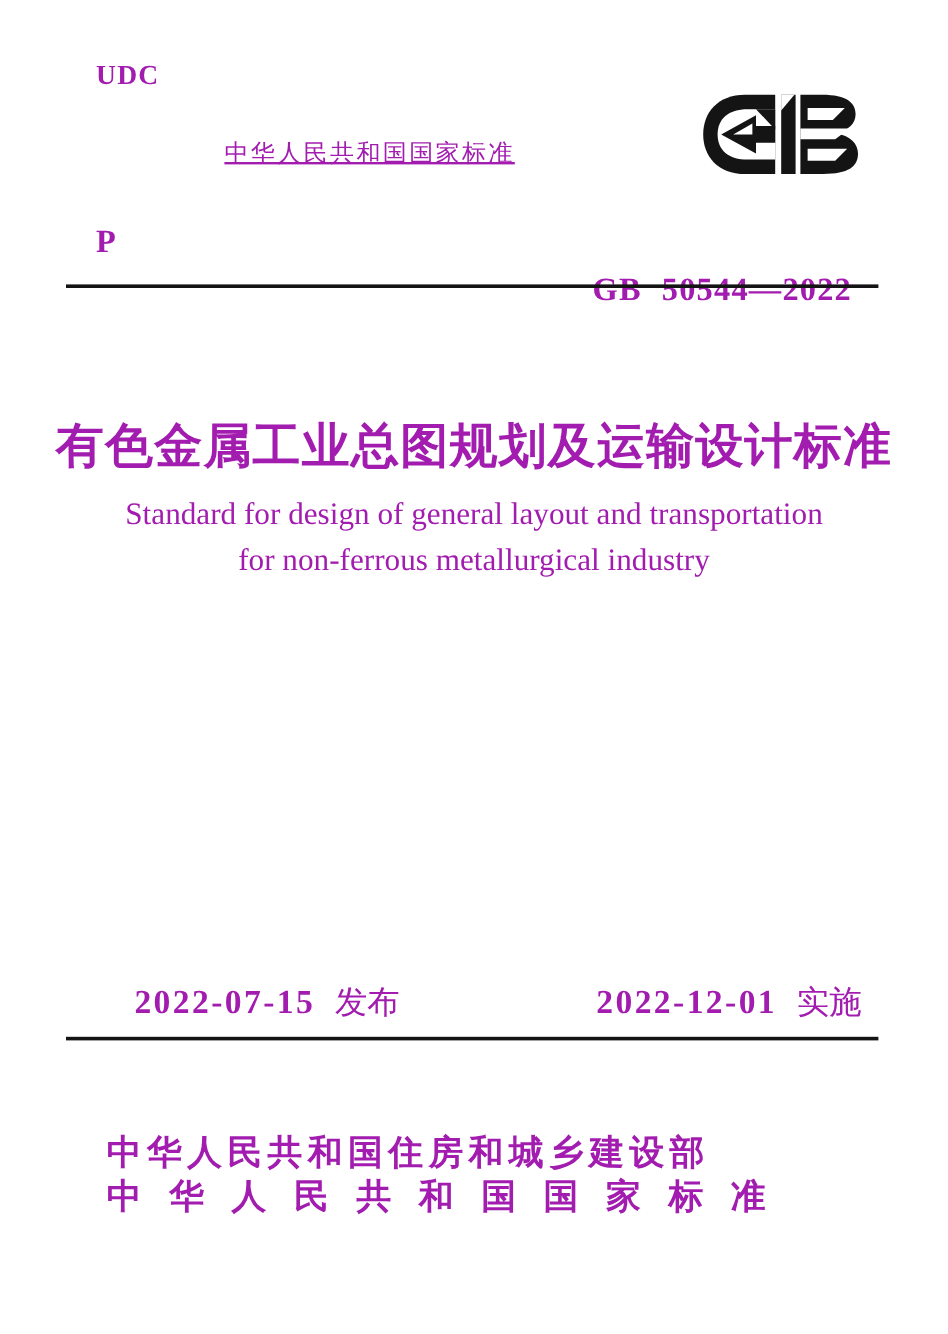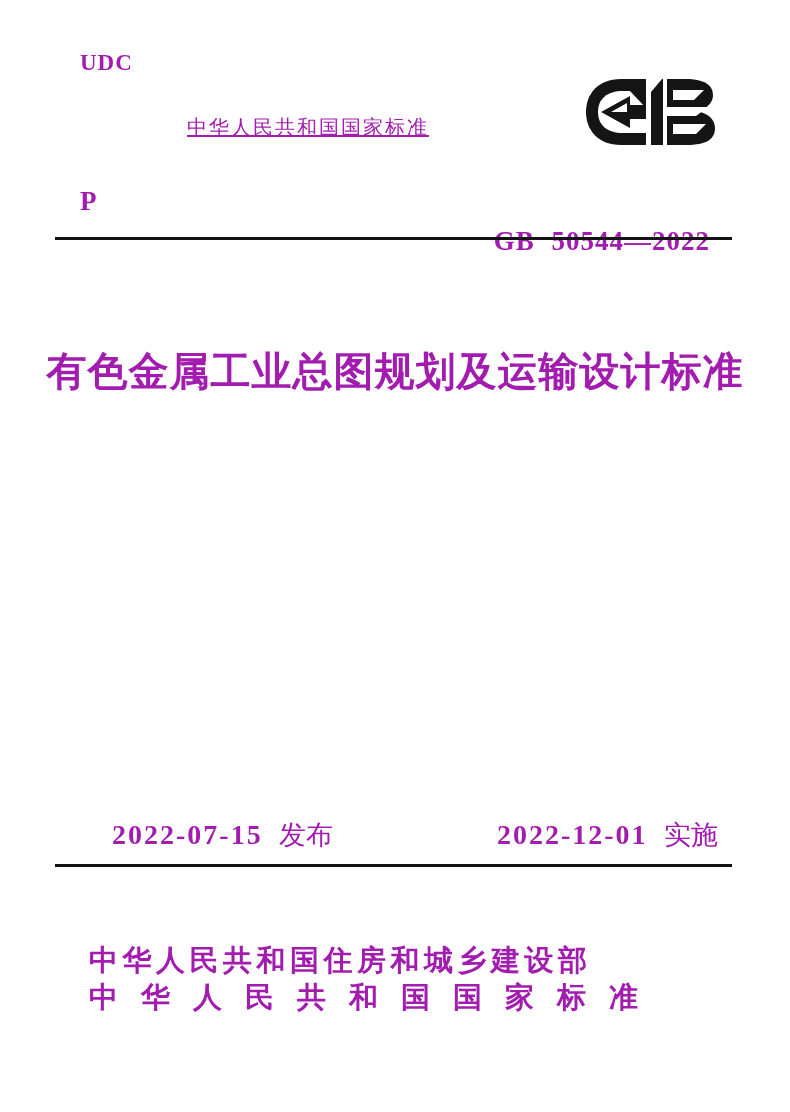--- a/index.html
+++ b/index.html
@@ -113,20 +113,24 @@
   </svg>
 
   <div class="doc-type-code">P</div>
 
   <div class="std-number">GB 50544—2022</div>
 
   <div class="rule rule-top"></div>
 
   <div class="title-zh">有色金属工业总图规划及运输设计标准</div>
 
+  <div class="title-en">
+    <div>Standard for design of general layout and transportation</div>
+    <div>for non-ferrous metallurgical industry</div>
+  </div>
 
   <div class="date-issue">
     <span class="date-num">2022-07-15</span>
     <span class="date-label">发布</span>
   </div>
 
   <div class="date-implement">
     <span class="date-num">2022-12-01</span>
     <span class="date-label">实施</span>
   </div>

